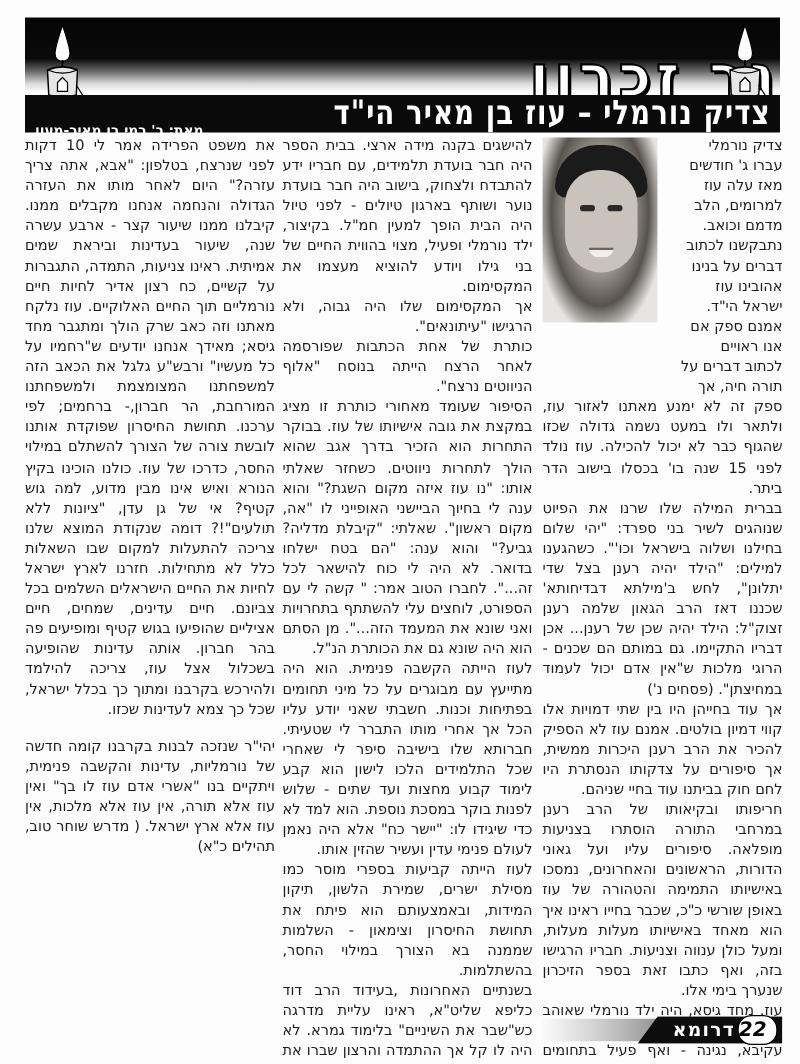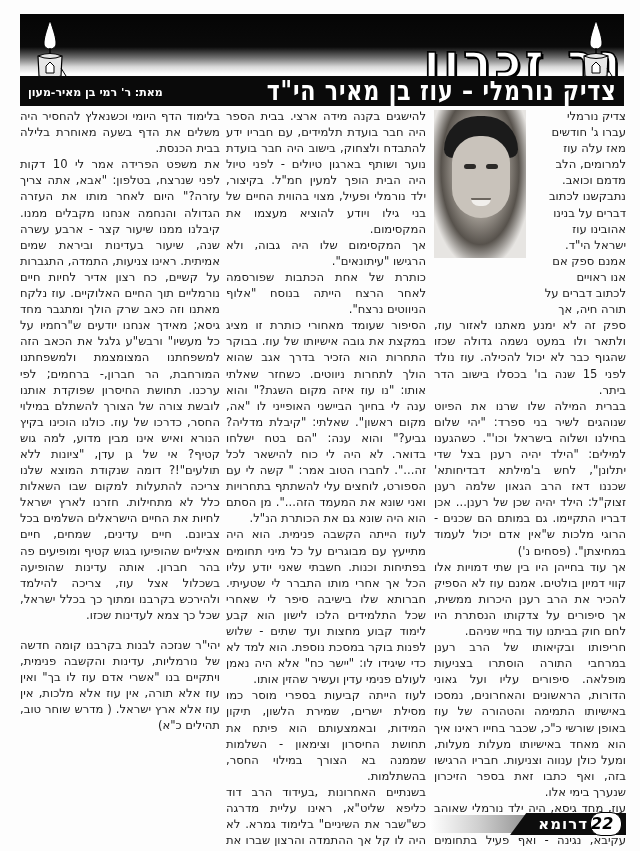--- a/index.html
+++ b/index.html
@@ -16,21 +16,21 @@
                     -webkit-text-stroke: 1.5px #000; text-shadow: 2px 2px 0 #000, -1px -1px 0 #000; }
   .candle { position: absolute; top: 4px; width: 40px; height: 64px; }
   .candle.left { left: 10px; }
   .candle.right { right: 8px; }
 
   
   .titlebar { position: absolute; left: 20px; top: 76px; width: 604px; height: 30px; background: #0a0a0a; }
   .title-main { position: absolute; right: 8px; top: 0; height: 30px; line-height: 30px;
                 color: #fff; font-size: 27px; font-weight: bold; direction: rtl; letter-spacing: 1px;
                 font-family: "DejaVu Sans", sans-serif; transform: scaleX(0.82); transform-origin: right center; }
-  .byline { position: absolute; left: 8px; top: 0; height: 30px; line-height: 34px;
+  .byline { position: absolute; left: 8px; top: 12px; height: 30px; line-height: 34px;
             color: #fff; font-size: 11px; font-weight: bold; direction: rtl; }
 
   
   .col { position: absolute; direction: rtl; text-align: justify; font-size: 11.6px; line-height: 16.1px;
          font-family: "DejaVu Sans", sans-serif; color: #1c1c1c; }
   .col p { margin: 0; }
   .col1 { left: 434px; width: 192px; top: 108px; }
   .col2 { left: 226px; width: 200px; top: 108px; }
   .col3 { left: 20px; width: 200px; top: 108px; }
   .col1-narrow { width: 97px; margin-left: auto; }
@@ -119,21 +119,20 @@
     <p>להישגים בקנה מידה ארצי. בבית הספר היה חבר בועדת תלמידים, עם חבריו ידע להתבדח ולצחוק, בישוב היה חבר בועדת נוער ושותף בארגון טיולים - לפני טיול היה הבית הופך למעין חמ"ל. בקיצור, ילד נורמלי ופעיל, מצוי בהווית החיים של בני גילו ויודע להוציא מעצמו את המקסימום.</p>
     <p>אך המקסימום שלו היה גבוה, ולא הרגישו "עיתונאים".</p>
     <p>כותרת של אחת הכתבות שפורסמה לאחר הרצח הייתה בנוסח "אלוף הניווטים נרצח".</p>
     <p>הסיפור שעומד מאחורי כותרת זו מציג במקצת את גובה אישיותו של עוז. בבוקר התחרות הוא הזכיר בדרך אגב שהוא הולך לתחרות ניווטים. כשחזר שאלתי אותו: "נו עוז איזה מקום השגת?" והוא ענה לי בחיוך הביישני האופייני לו "אה, מקום ראשון". שאלתי: "קיבלת מדליה? גביע?" והוא ענה: "הם בטח ישלחו בדואר. לא היה לי כוח להישאר לכל זה...". לחברו הטוב אמר: " קשה לי עם הספורט, לוחצים עלי להשתתף בתחרויות ואני שונא את המעמד הזה...". מן הסתם הוא היה שונא גם את הכותרת הנ"ל.</p>
     <p>לעוז הייתה הקשבה פנימית. הוא היה מתייעץ עם מבוגרים על כל מיני תחומים בפתיחות וכנות. חשבתי שאני יודע עליו הכל אך אחרי מותו התברר לי שטעיתי. חברותא שלו בישיבה סיפר לי שאחרי שכל התלמידים הלכו לישון הוא קבע לימוד קבוע מחצות ועד שתים - שלוש לפנות בוקר במסכת נוספת. הוא למד לא כדי שיגידו לו: "יישר כח" אלא היה נאמן לעולם פנימי עדין ועשיר שהזין אותו.</p>
     <p>לעוז הייתה קביעות בספרי מוסר כמו מסילת ישרים, שמירת הלשון, תיקון המידות, ובאמצעותם הוא פיתח את תחושת החיסרון וצימאון - השלמות שממנה בא הצורך במילוי החסר, בהשתלמות.</p>
     <p>בשנתיים האחרונות ,בעידוד הרב דוד כליפא שליט"א, ראינו עליית מדרגה כש"שבר את השיניים" בלימוד גמרא. לא היה לו קל אך ההתמדה והרצון שברו את כל המחסומים. הוא השתתף</p>
   </div>
 
   <div class="col col3">
-    <p>בלימוד הדף היומי וכשנאלץ להחסיר היה משלים את הדף בשעה מאוחרת בלילה בבית הכנסת.</p>
     <p>את משפט הפרידה אמר לי 10 דקות לפני שנרצח, בטלפון: "אבא, אתה צריך עזרה?" היום לאחר מותו את העזרה הגדולה והנחמה אנחנו מקבלים ממנו. קיבלנו ממנו שיעור קצר - ארבע עשרה שנה, שיעור בעדינות וביראת שמים אמיתית. ראינו צניעות, התמדה, התגברות על קשיים, כח רצון אדיר לחיות חיים נורמליים תוך החיים האלוקיים. עוז נלקח מאתנו וזה כאב שרק הולך ומתגבר מחד גיסא; מאידך אנחנו יודעים ש"רחמיו על כל מעשיו" ורבש"ע גלגל את הכאב הזה למשפחתנו המצומצמת ולמשפחתנו המורחבת, הר חברון,- ברחמים; לפי ערכנו. תחושת החיסרון שפוקדת אותנו לובשת צורה של הצורך להשתלם במילוי החסר, כדרכו של עוז. כולנו הוכינו בקיץ הנורא ואיש אינו מבין מדוע, למה גוש קטיף? אי של גן עדן, "ציונות ללא תולעים"!? דומה שנקודת המוצא שלנו צריכה להתעלות למקום שבו השאלות כלל לא מתחילות. חזרנו לארץ ישראל לחיות את החיים הישראלים השלמים בכל צביונם. חיים עדינים, שמחים, חיים אציליים שהופיעו בגוש קטיף ומופיעים פה בהר חברון. אותה עדינות שהופיעה בשכלול אצל עוז, צריכה להילמד ולהירכש בקרבנו ומתוך כך בכלל ישראל, שכל כך צמא לעדינות שכזו.</p>
     <div class="gap"></div>
     <p>יהי"ר שנזכה לבנות בקרבנו קומה חדשה של נורמליות, עדינות והקשבה פנימית, ויתקיים בנו "אשרי אדם עוז לו בך" ואין עוז אלא תורה, אין עוז אלא מלכות, אין עוז אלא ארץ ישראל. ( מדרש שוחר טוב, תהילים כ"א)</p>
   </div>
 
   <div class="footer">
     <div class="footer-fade"></div>
     <div class="footer-band"></div>
     <div class="footer-name">דרומא</div>
     <div class="footer-page">22</div>

